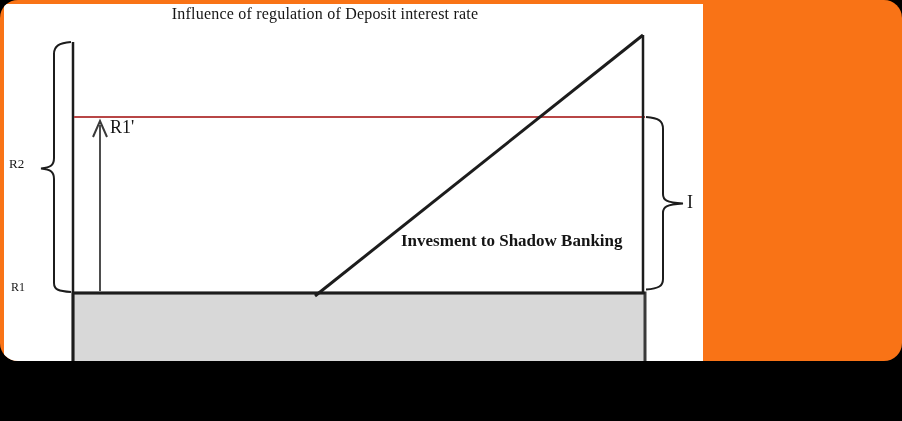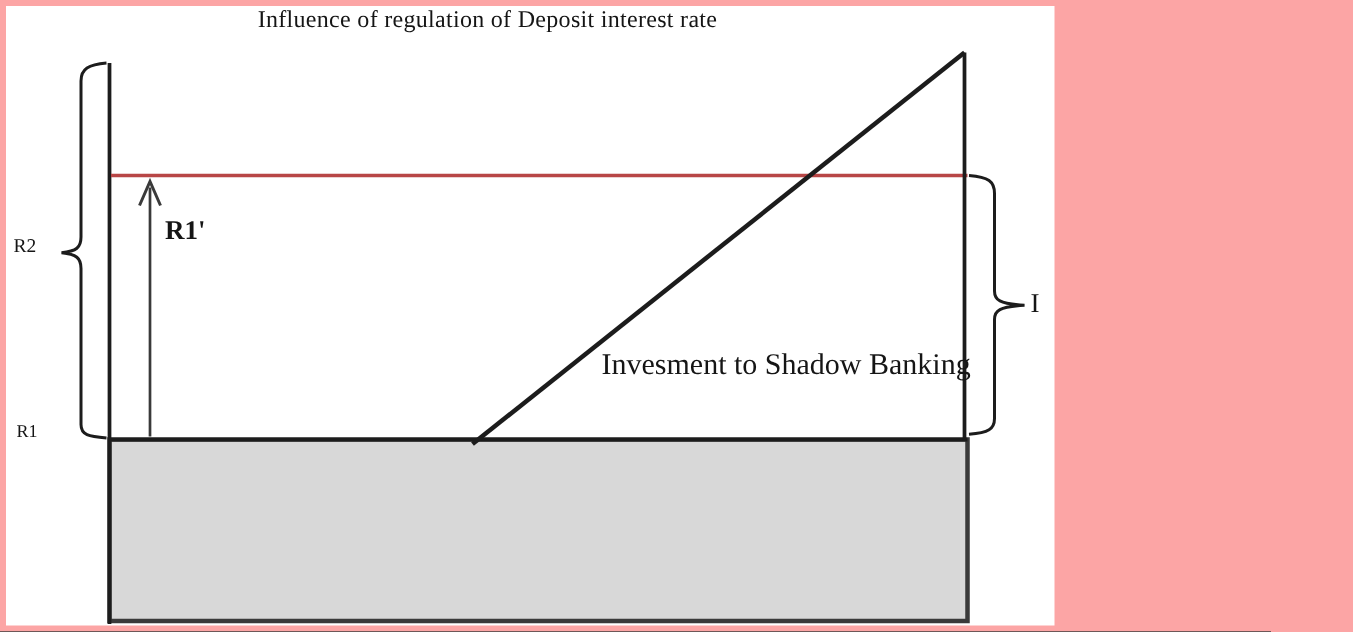--- a/index.html
+++ b/index.html
@@ -3,24 +3,25 @@
 <meta charset="utf-8">
 <style>
   html, body {
     margin: 0;
     padding: 0;
     background: #000000;
   }
   .stage {
     position: relative;
     width: 902px;
-    height: 421px;
-    background: #fca5a5;
+    height: 361px;
+    background: #f97316;
     overflow: hidden;
     font-family: "Liberation Serif", "DejaVu Serif", serif;
+    border-radius: 18px;
   }
   .layer {
     position: absolute;
     left: 0;
     top: 0;
     width: 902px;
     height: 421px;
   }
   .txt {
     position: absolute;
@@ -31,23 +32,23 @@
   .title {
     left: 0px;
     top: 5px;
     width: 650px;
     text-align: center;
     font-size: 16px;
     letter-spacing: 0.2px;
   }
   .label-r2   { left: 9px;   top: 157px; font-size: 13px; }
   .label-r1   { left: 11px;  top: 281px; font-size: 12px; }
-  .label-r1p  { left: 110px; top: 144px; font-size: 18px; font-weight: bold; }
+  .label-r1p  { left: 110px; top: 118px; font-size: 18px; }
   .label-i    { left: 687px; top: 193px; font-size: 18px; }
-  .label-shadow  { left: 401px; top: 232px; font-size: 20px; }
+  .label-shadow  { left: 401px; top: 232px; font-size: 17px; font-weight: bold; }
   .label-deposit { left: 317px; top: 355px; font-size: 17px; }
 </style>
 </head>
 <body>
 
 <div class="stage">
 
   <svg class="layer" viewBox="0 0 902 421">
 
     <rect x="4" y="4" width="699" height="413" fill="#ffffff"></rect>

